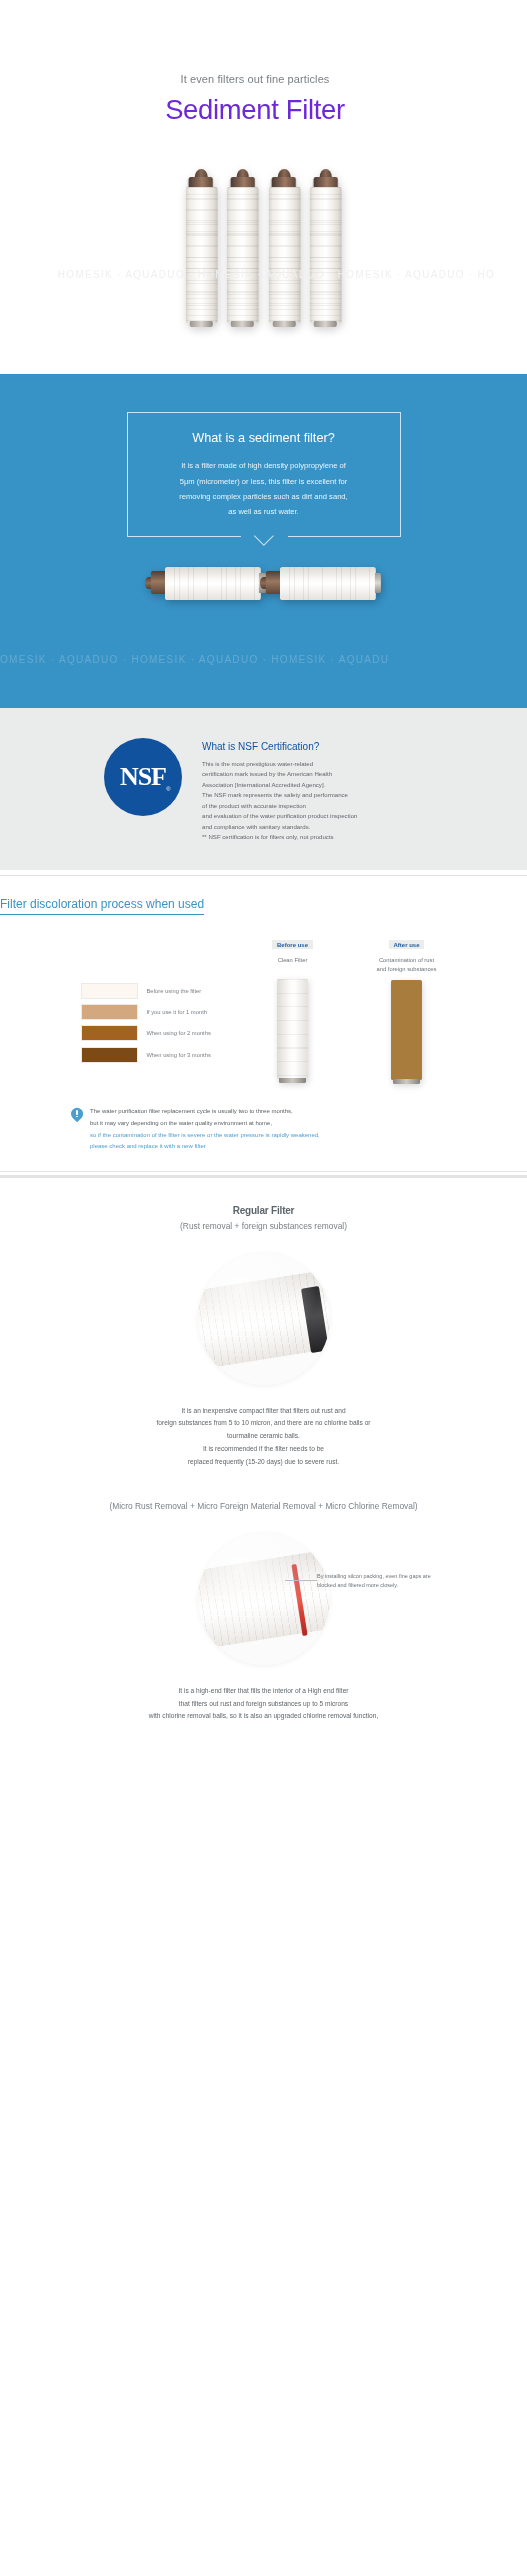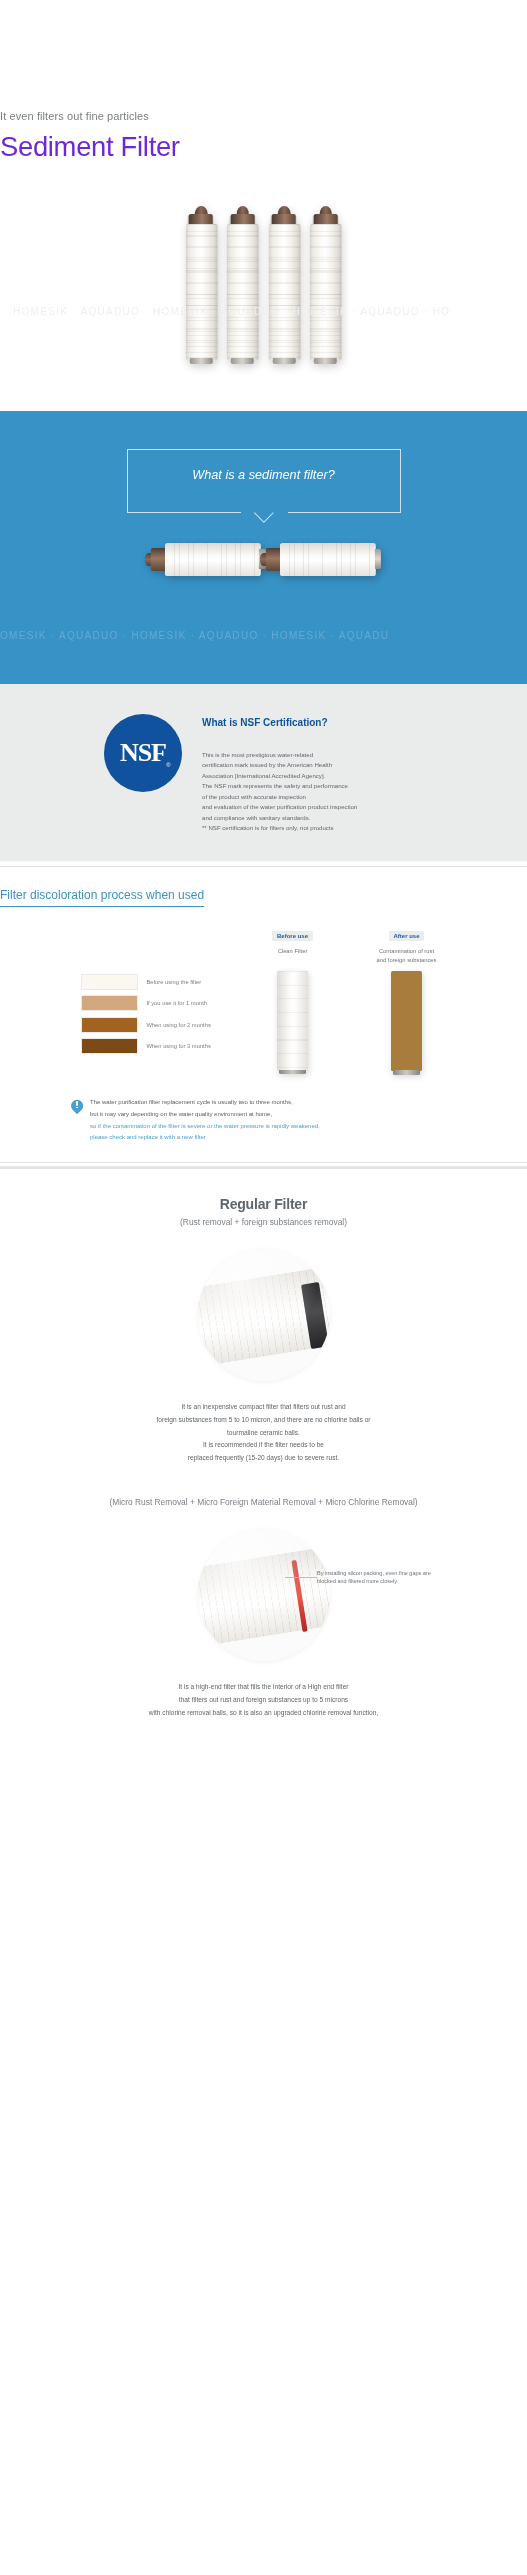--- a/index.html
+++ b/index.html
@@ -5,21 +5,21 @@
   * { box-sizing: border-box; margin: 0; padding: 0; }
   html, body {
     width: 527px;
     background: #ffffff;
     font-family: "Liberation Sans", sans-serif;
     color: #555b60;
   }
   body { width: 527px; overflow-x: hidden; }
 
   
-  .hero { width: 510px; background: #fff; padding-top: 110px; }
+  .hero { width: 510px; background: #fff; padding-top: 73px; text-align: center; }
   .hero-sub {
     font-size: 11px; color: #7a7f85; letter-spacing: 0.1px; font-weight: 400;
   }
   .hero-title {
     font-size: 27.4px; color: #6d28d9; font-weight: 400; letter-spacing: -0.3px;
     margin-top: 9.5px; line-height: 1.1;
   }
 
   
   .hero-photo {
@@ -74,21 +74,21 @@
   }
   .wm-1 { top: 122px; margin-left: 13px; }
 
   
   .blue-section {
     width: 527px; background: #3792c6; padding-top: 38px; padding-bottom: 0;
     position: relative; overflow: hidden;
   }
   .callout {
     width: 274px; margin: 0 auto; border: 0.5px solid rgba(255,255,255,.75);
-    padding: 18px 13.7px 17px; text-align: center; position: relative; font-style: italic;
+    padding: 18px 13.7px 17px; text-align: center; position: relative;
   }
   .callout-title {
     color: #ffffff; font-size: 12.7px; font-weight: 400; margin-bottom: 13.7px;
   }
   .callout-body { color: #eaf4fb; font-size: 7.6px; line-height: 2.0; }
   .callout:before, .callout:after {
     content:""; position:absolute; bottom:-0.5px; height:0.5px; background:#3792c6;
   }
   .callout:before { left: 113px; width: 47px; }
   .pointer {
@@ -149,21 +149,21 @@
   }
   .nsf-badge .nsf-letters {
     color: #fff; font-size: 26px; font-weight: 700; letter-spacing: -1.1px;
     font-family: "Liberation Serif", serif;
   }
   .nsf-badge .nsf-reg {
     position: absolute; right: 11.6px; bottom: 24px; color: #fff; font-size: 5.8px;
   }
   .nsf-text { width: 221px; padding-top: 3.2px; }
   .nsf-title {
-    color: #10529d; font-size: 10px; font-weight: 700; margin-bottom: 22px;
+    color: #10529d; font-size: 10px; font-weight: 400; margin-bottom: 7px;
   }
   .nsf-body { font-size: 6.1px; line-height: 1.72; color: #62686d; }
 
   
   .disc-section { width: 527px; background: #fff; padding-top: 5.3px; }
   .hr-thin { width: 527px; height: 0.5px; background: #e2e2e2; }
   .disc-title-wrap { padding: 21px 0 5.3px; }
   .disc-title {
     display: inline-block; color: #3b92c5; font-size: 12px; font-weight: 400;
     border-bottom: 1.1px solid #3b92c5; padding-bottom: 3.7px;
@@ -235,21 +235,21 @@
   .notice-lines .hl { color: #4a9ed0; }
   .notice-lines .hl-u { color: #4a9ed0; }
 
   .hr-pair { padding: 18px 0 0; }
   .hr-a { width: 527px; height: 0.5px; background: #e4e4e4; }
   .hr-b { width: 527px; height: 3.2px; background: #e4e3e3; margin-top: 3.2px; }
 
   
   .prod { width: 527px; text-align: center; padding-top: 27.4px; }
   .prod-title {
-    font-size: 14px; font-weight: 700; color: #5d666c; letter-spacing: -0.2px;
+    font-size: 10px; font-weight: 700; color: #5d666c; letter-spacing: -0.2px;
   }
   .prod-sub {
     font-size: 8.4px; color: #7b8187; font-weight: 400; margin-top: 4.7px;
   }
   .prod-photo { position: relative; height: 158px; margin-top: 10.5px; }
 
   .round-filter {
     position: absolute; left: 50%; top: 11.6px; transform: translateX(-50%);
     width: 132px; height: 132px; border-radius: 50%; overflow: hidden;
     background: #fbfbfb;
@@ -328,20 +328,26 @@
         <div class="cart-foot"></div>
       </div>
     </div>
     <div class="watermark-band wm-1">HOMESIK · AQUADUO · HOMESIK · AQUADUO · HOMESIK · AQUADUO · HO</div>
   </div>
 </section>
 
 <section class="blue-section">
   <div class="callout">
     <div class="callout-title">What is a sediment filter?</div>
+    <div class="callout-body">
+      <div>It is a filter made of high density polypropylene of</div>
+      <div>5μm (micrometer) or less, this filter is excellent for</div>
+      <div>removing complex particles such as dirt and sand,</div>
+      <div>as well as rust water.</div>
+    </div>
     <div class="pointer"></div>
   </div>
 
   <div class="blue-photo">
     <div class="lay-wrap">
       <div class="cart-lay">
         <div class="lay-neck"></div>
         <div class="lay-cap"></div>
         <div class="lay-body"></div>
         <div class="lay-foot"></div>

